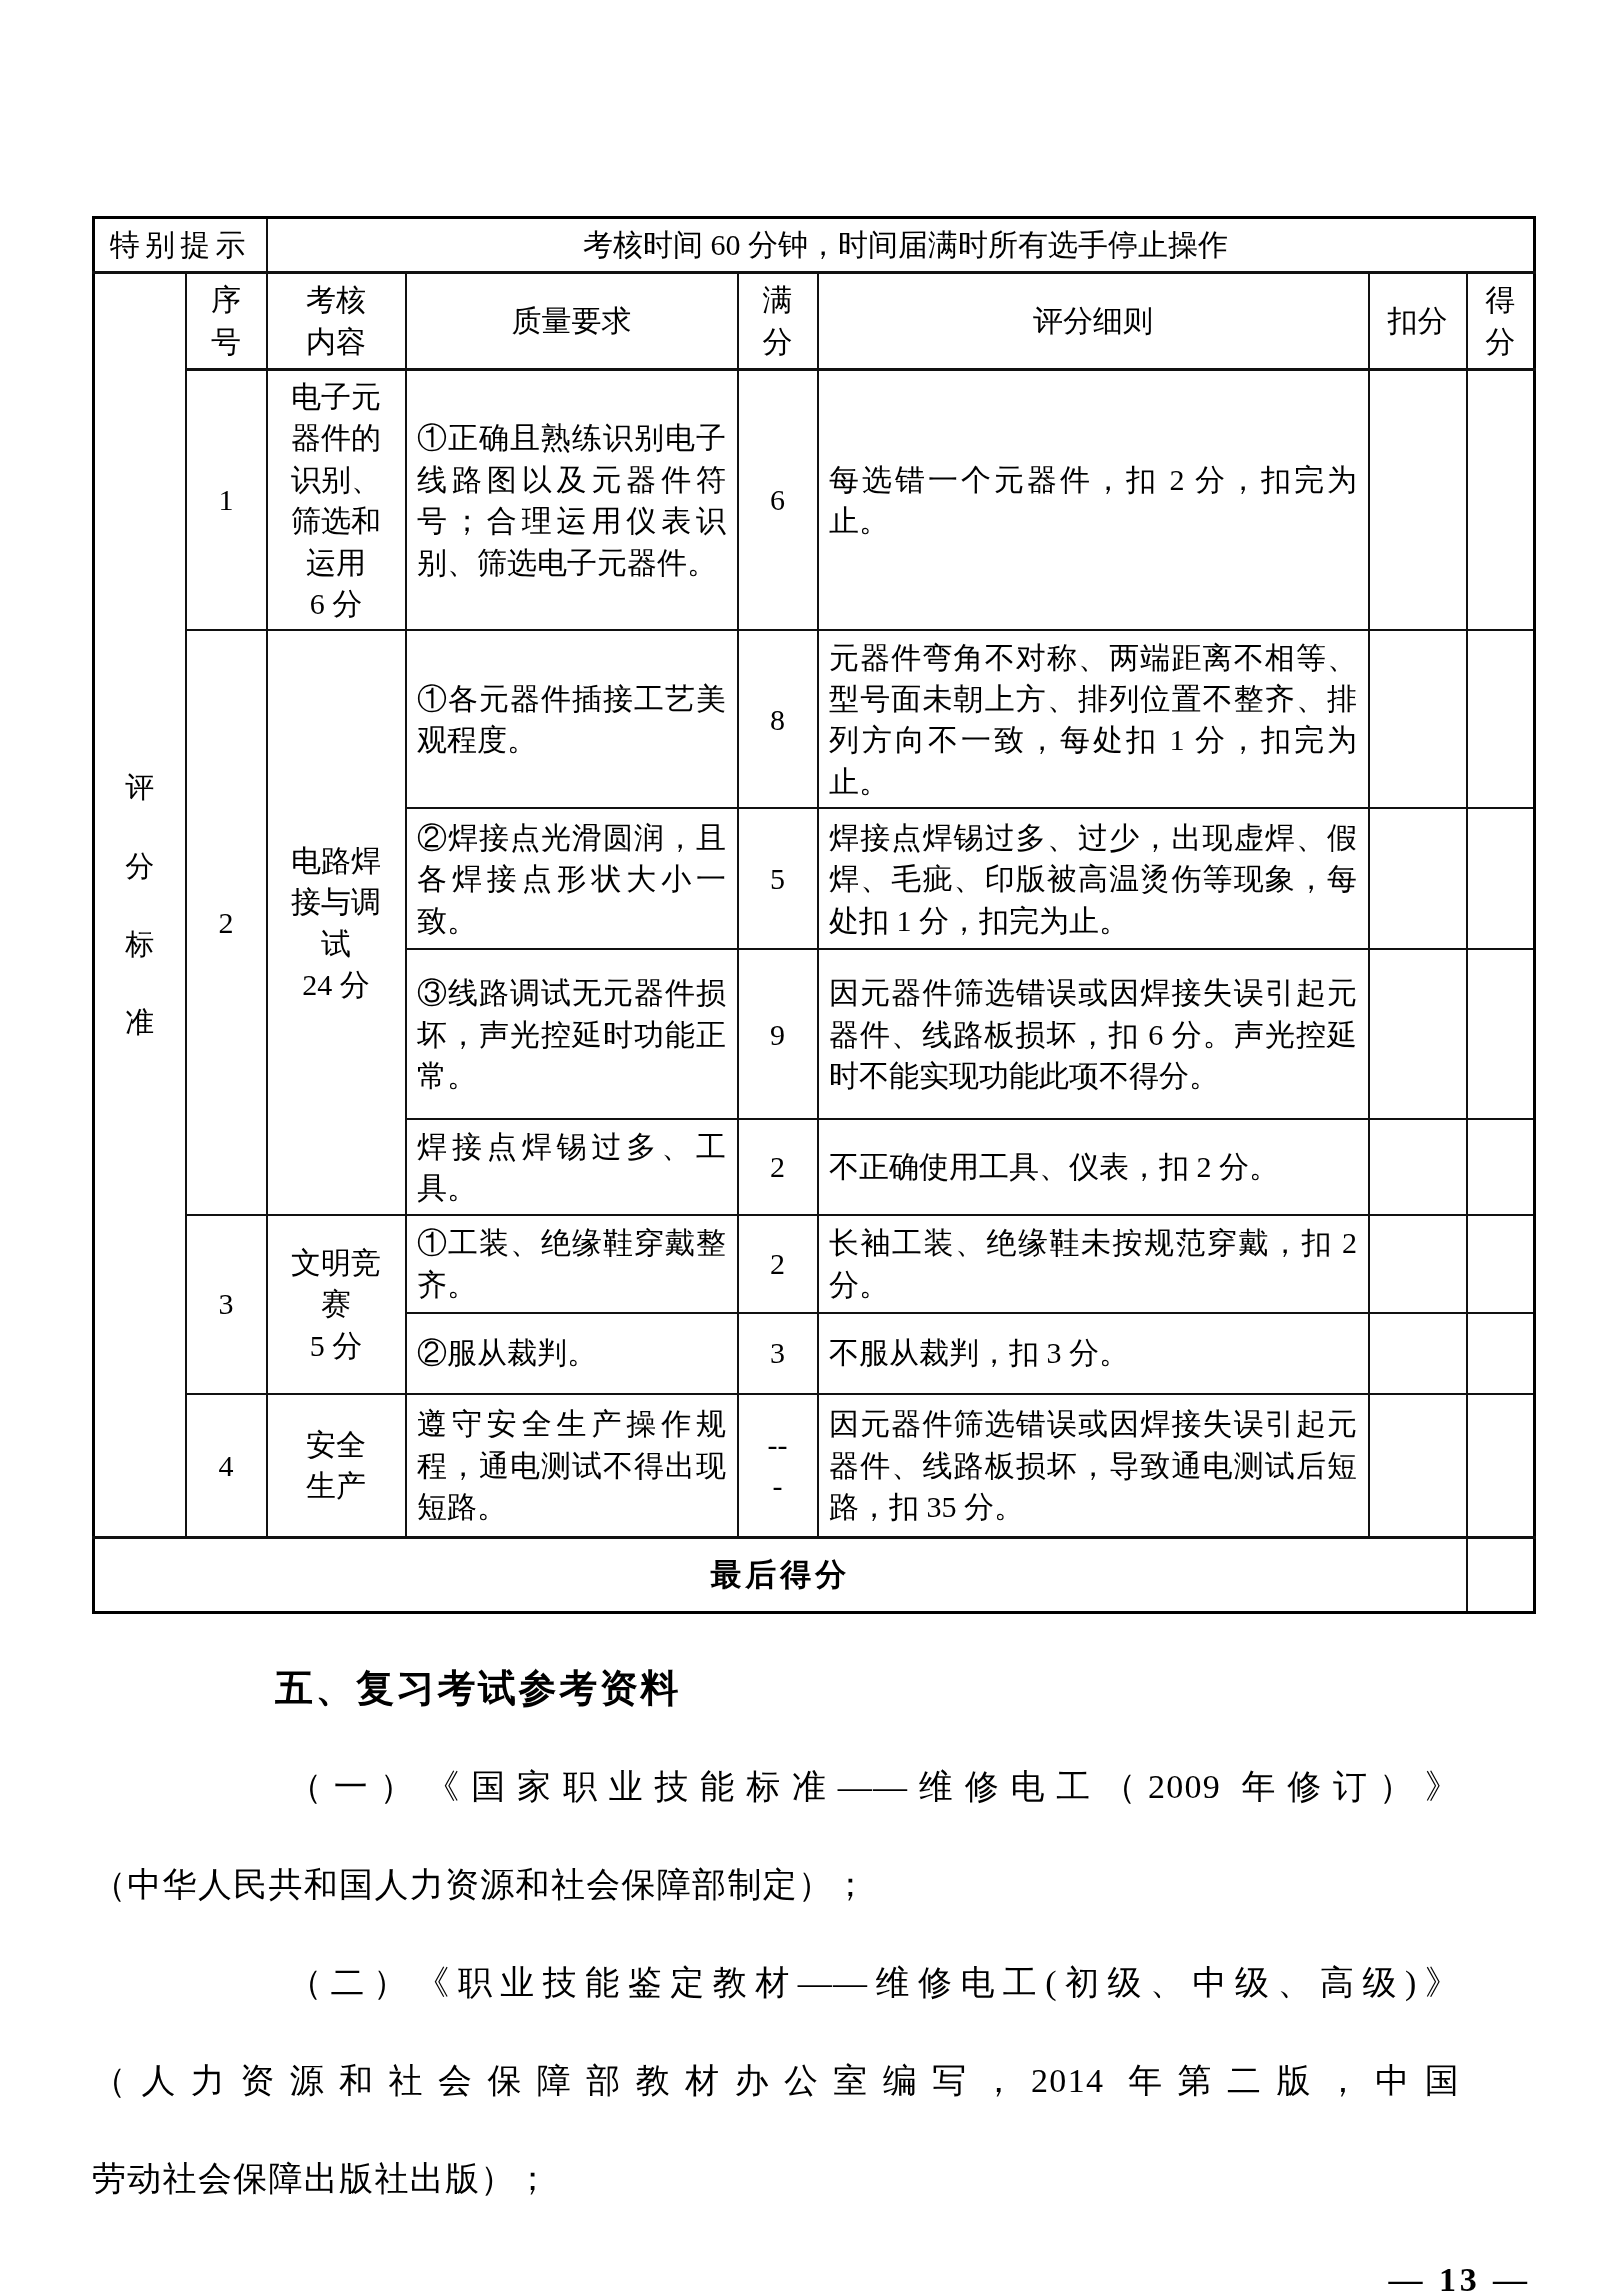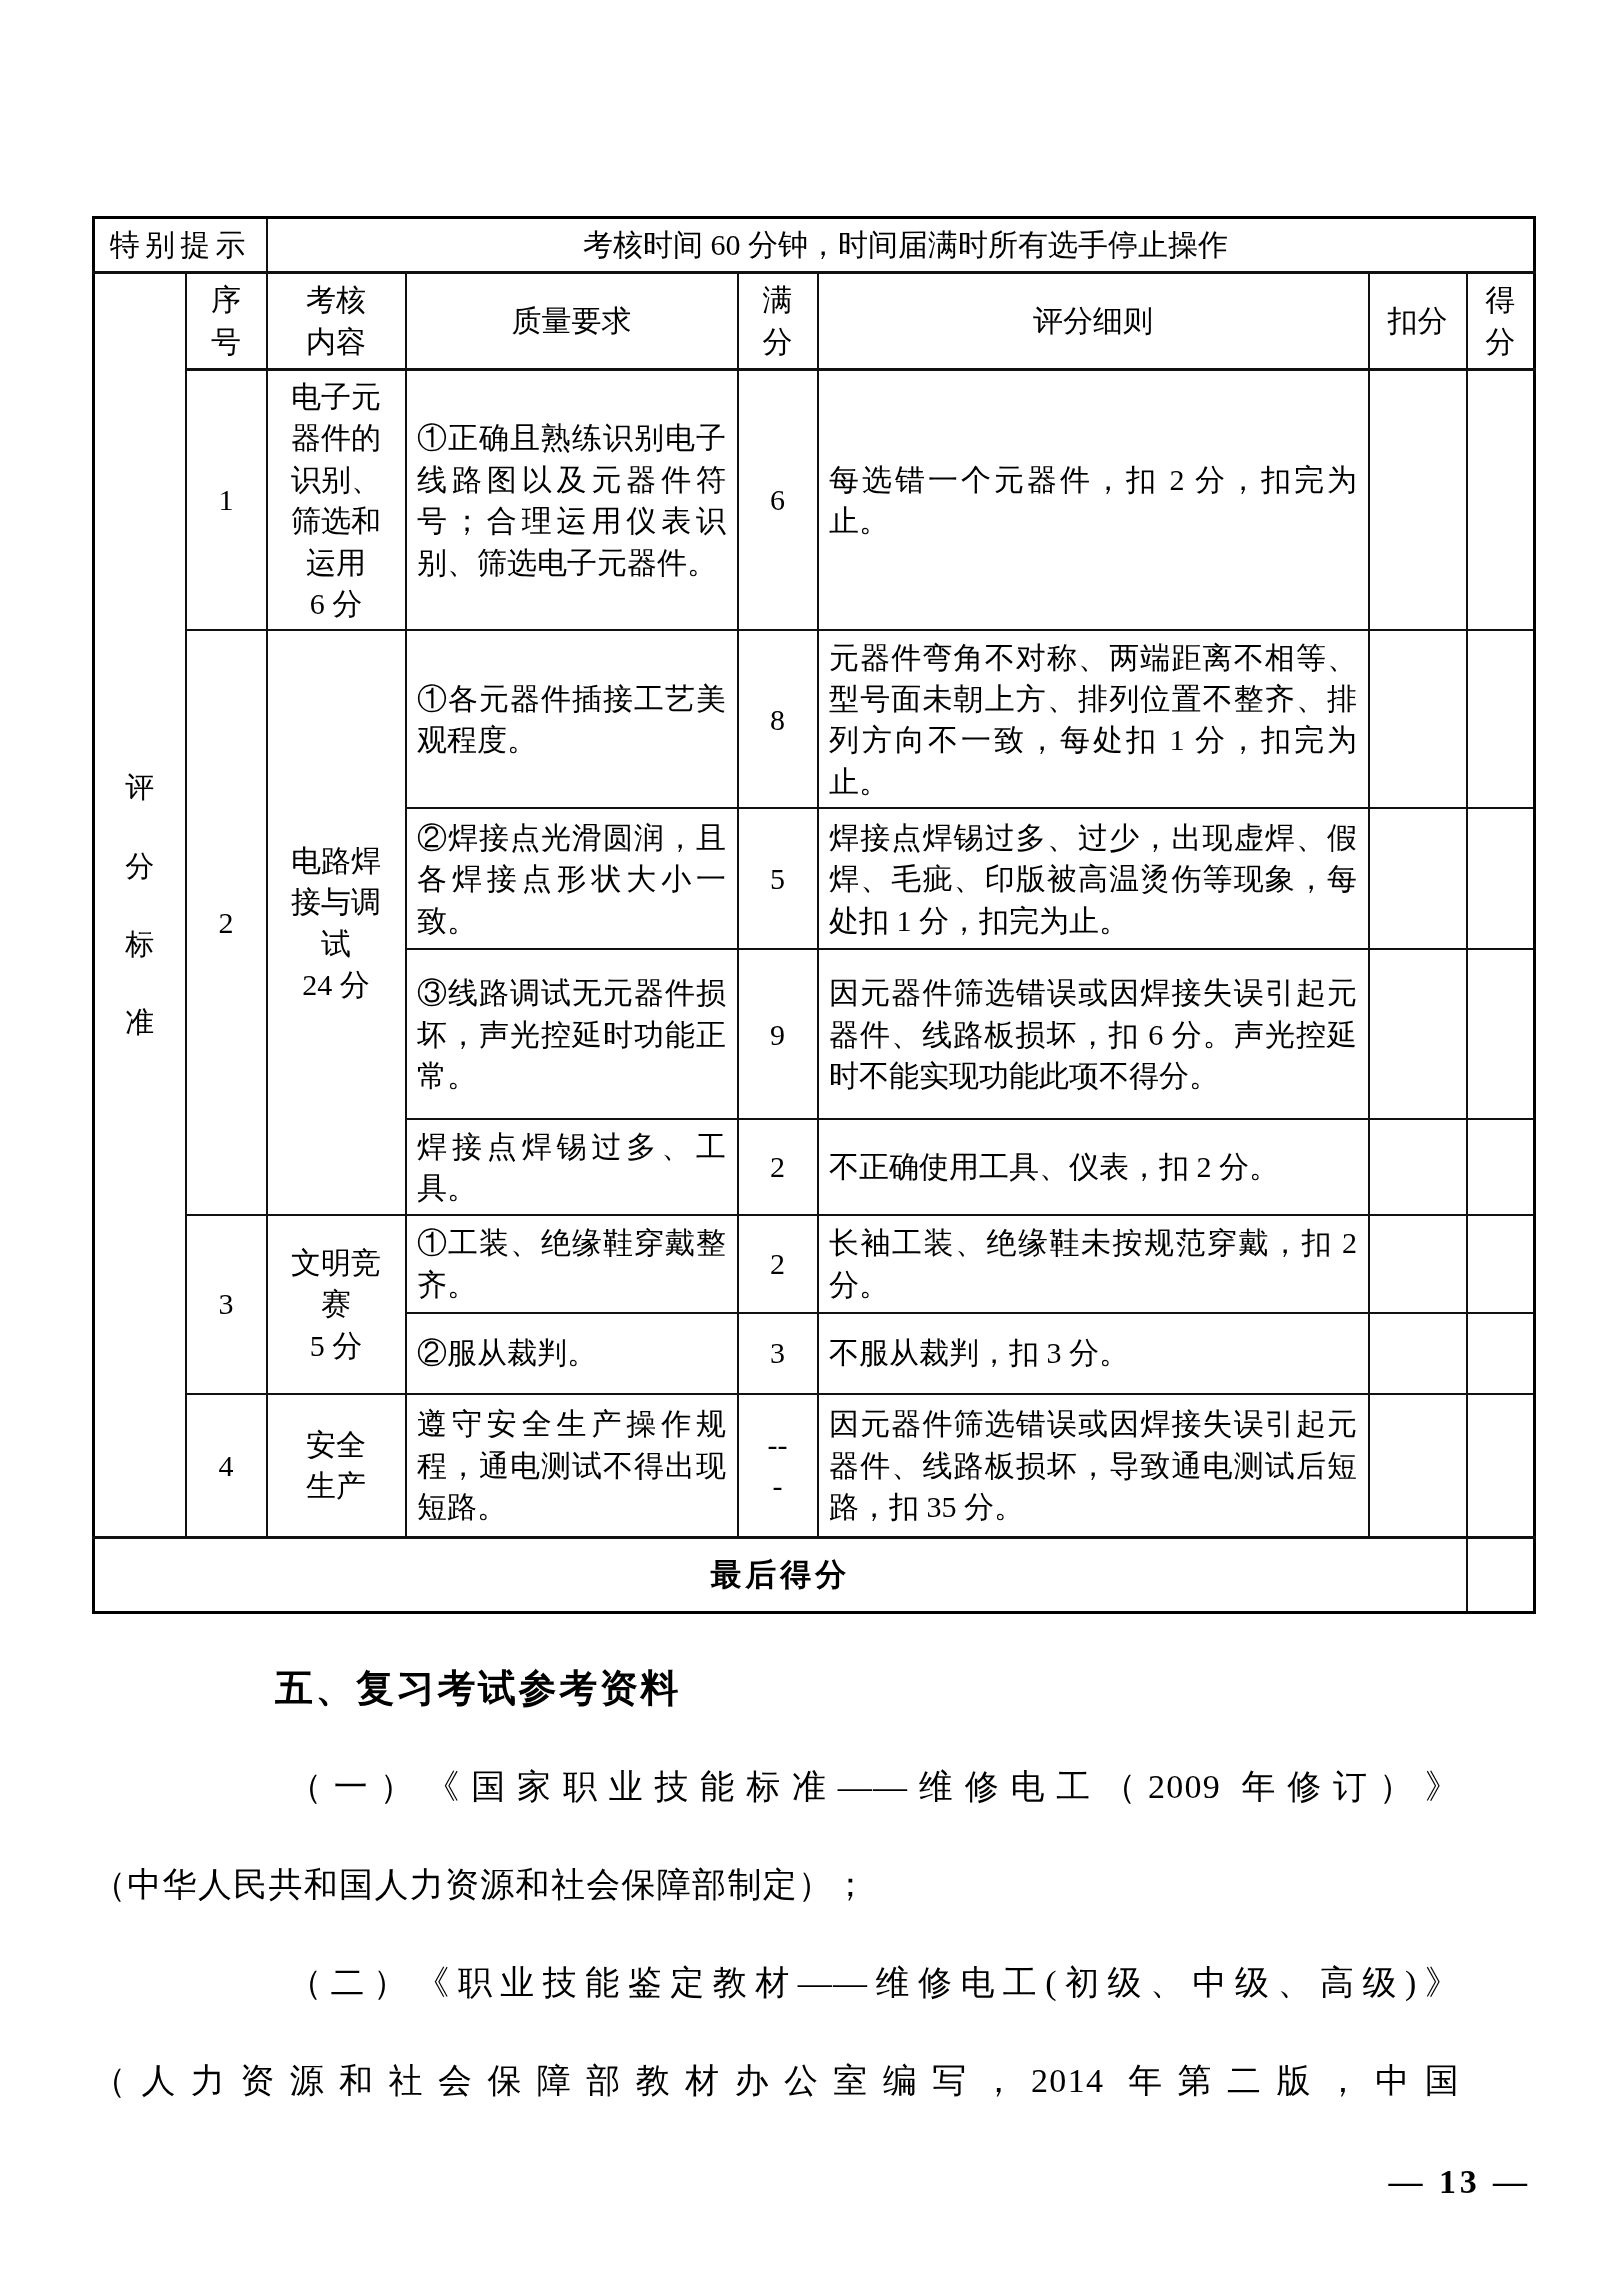--- a/index.html
+++ b/index.html
@@ -188,18 +188,19 @@
     </tr>
   </tbody>
     </table>
 
   <div class="section">
     <div class="sec-heading">五、复习考试参考资料</div>
     <div class="line j indent">（一）《国家职业技能标准——维修电工（2009 年修订）》</div>
     <div class="line">（中华人民共和国人力资源和社会保障部制定）；</div>
     <div class="line j indent">（二）《职业技能鉴定教材——维修电工(初级、中级、高级)》</div>
     <div class="line j">（人力资源和社会保障部教材办公室编写，2014 年第二版，中国</div>
+    <div class="line">劳动社会保障出版社出版）；</div>
   </div>
 
   <div class="pageno">— 13 —</div>
 
 </div>
 
 
 </body></html>

